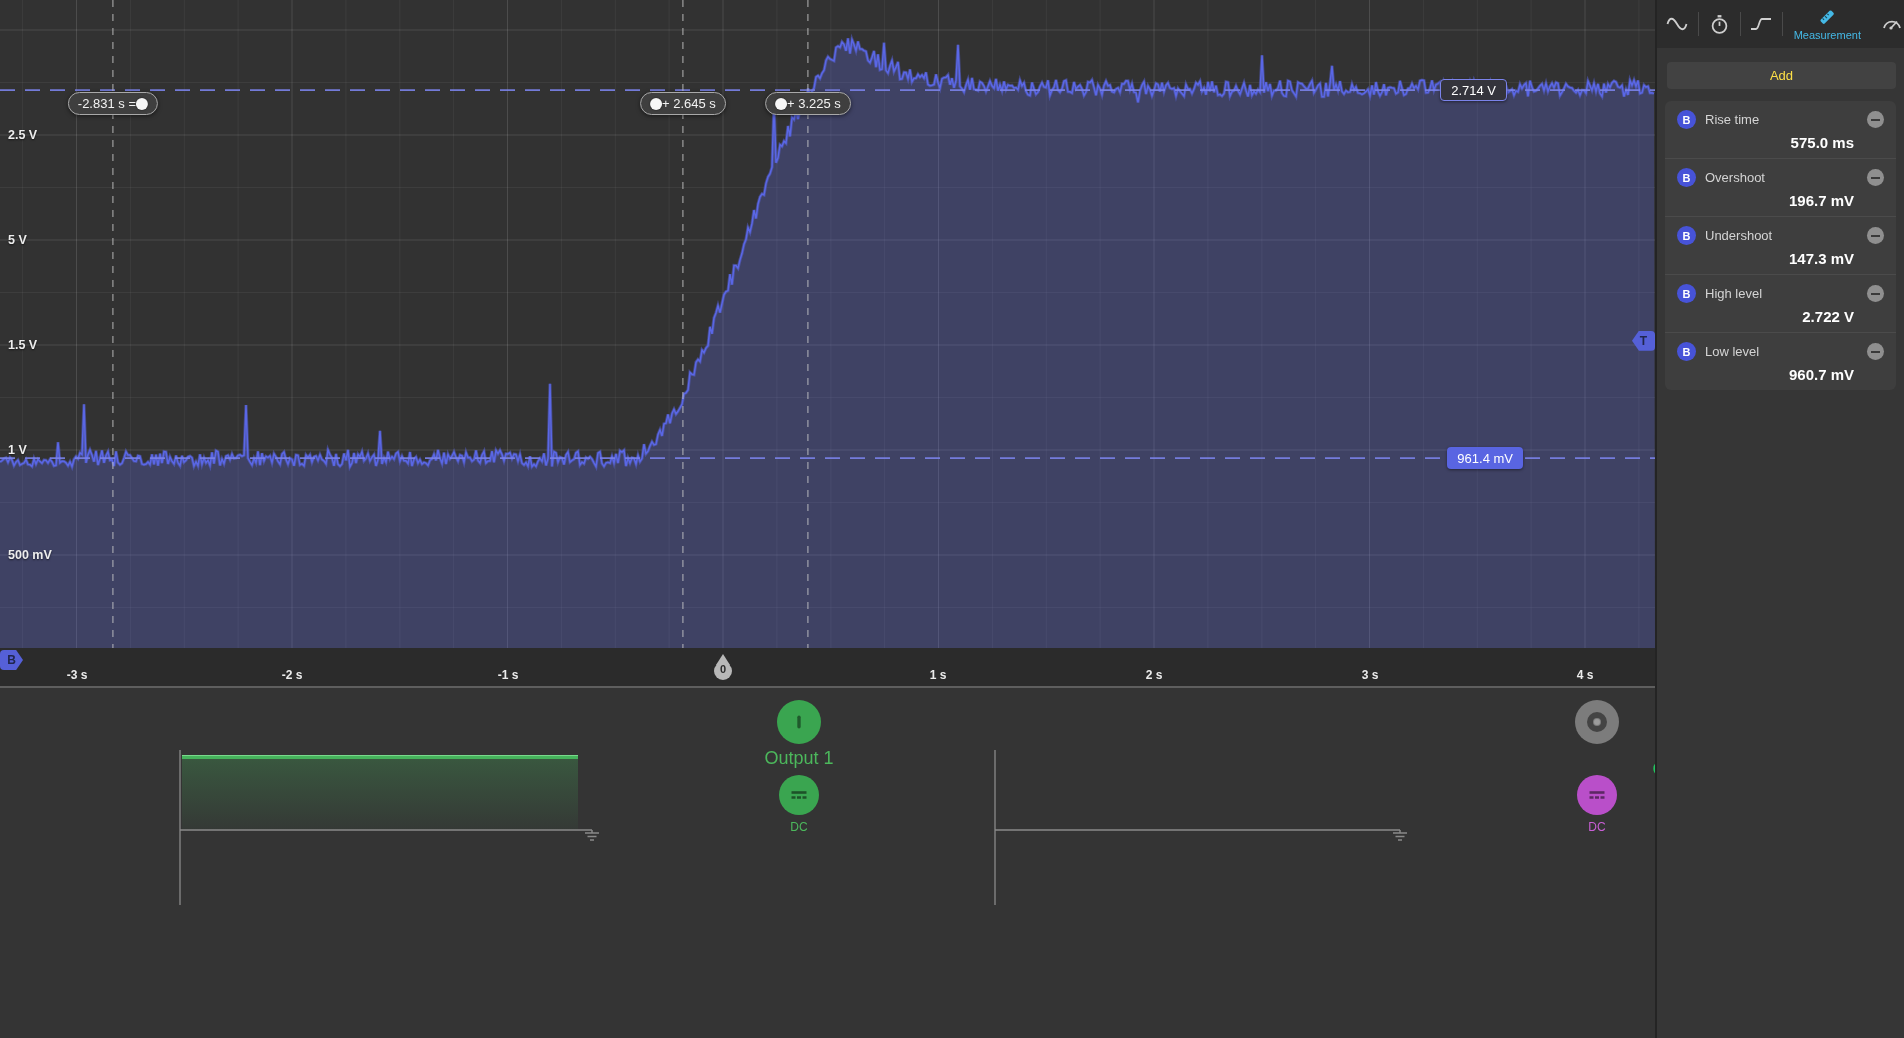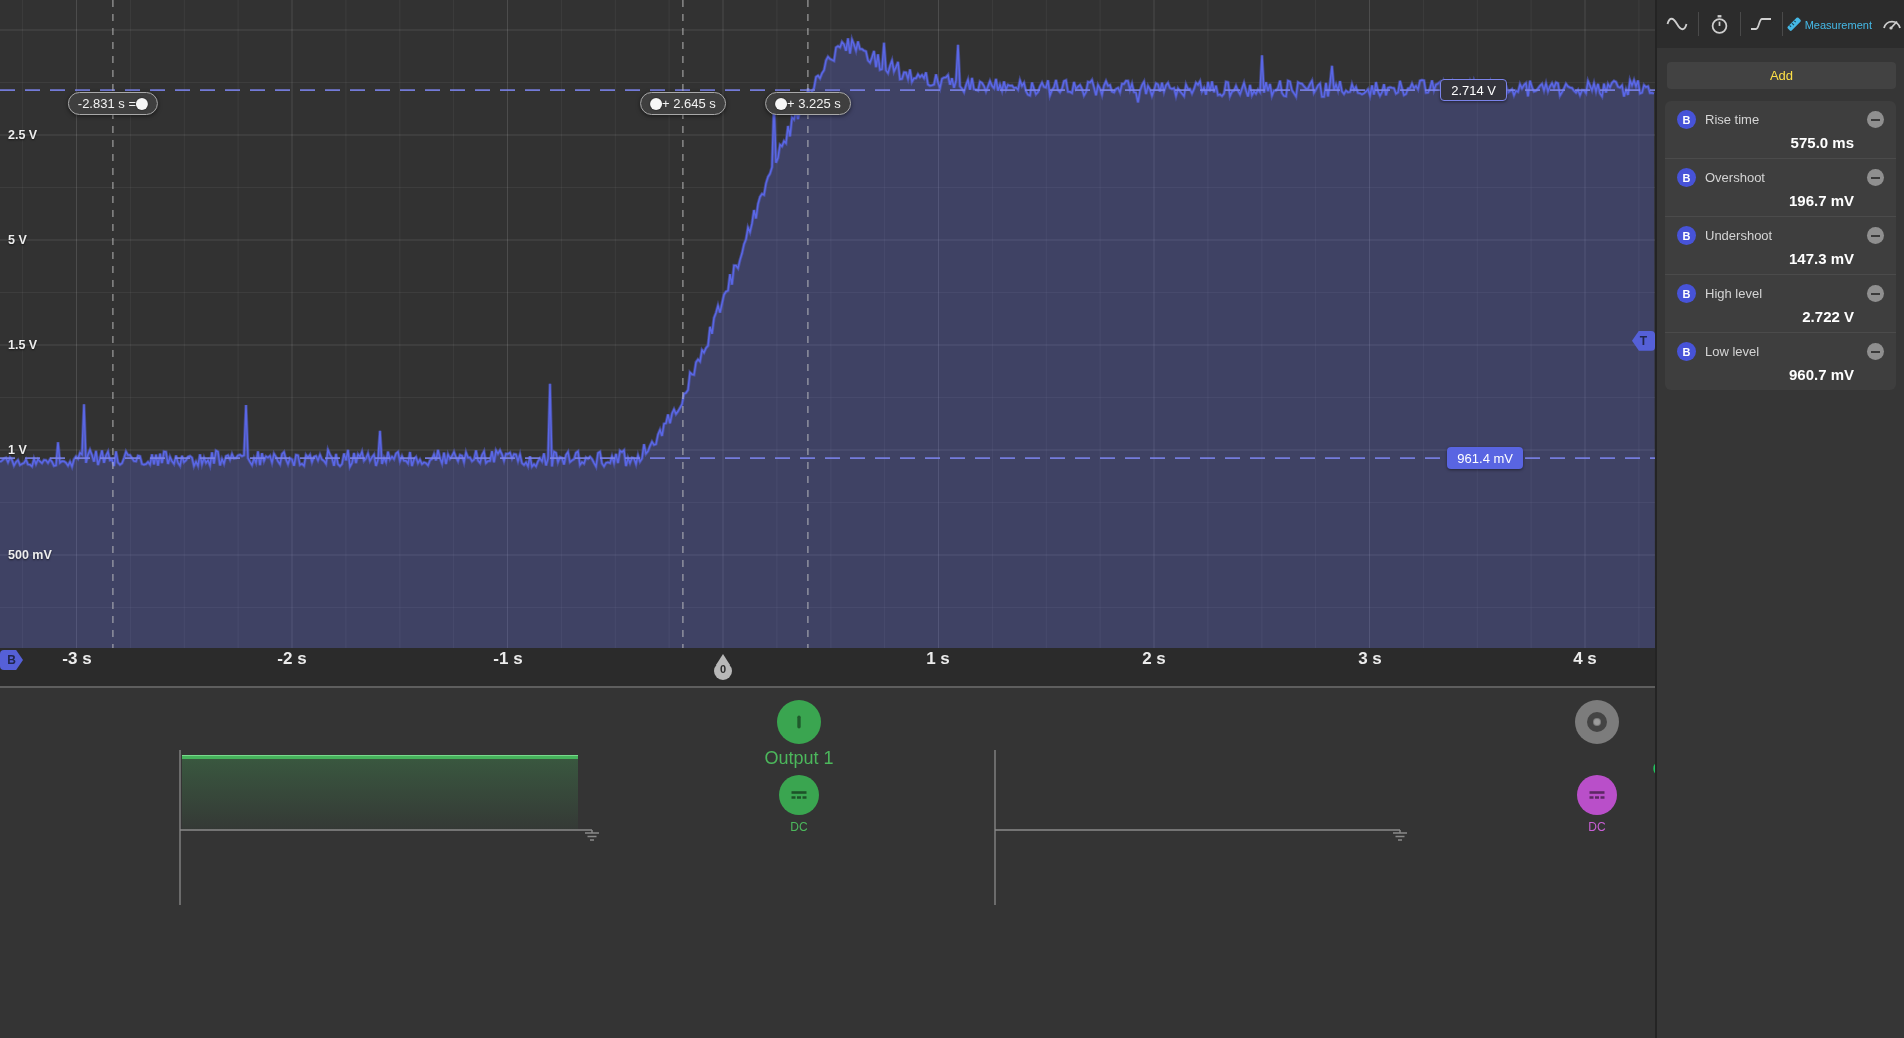--- a/index.html
+++ b/index.html
@@ -19,21 +19,21 @@
       padding:0 10px; font-size:13px; color:#fff; white-space:nowrap; cursor:ns-resize; box-shadow:0 1px 3px rgba(0,0,0,.45); }
   .lvl-pill.outline { background:#34343c; border:1.5px solid #7b83ea; }
   .lvl-pill.filled { background:#5965e2; }
   .chan-tag { position:absolute; width:23px; height:20px; background:#5560d8; color:#20264e; font-size:12px; font-weight:700;
       display:flex; align-items:center; justify-content:center; z-index:5; }
   .chan-tag.right-point { clip-path:polygon(0 0, 70% 0, 100% 50%, 70% 100%, 0 100%); border-radius:4px; }
   .chan-tag.left-point  { clip-path:polygon(100% 0, 30% 0, 0 50%, 30% 100%, 100% 100%); border-radius:4px; }
 
   
   .axis-strip { position:absolute; left:0; top:648px; width:1655px; height:40px; background:#2b2b2b; border-bottom:2px solid #5e5e5e; }
-  .xtick { position:absolute; top:1px; transform:translateX(-50%); font-size:17px; font-weight:700; color:#ececec; }
+  .xtick { position:absolute; top:20px; transform:translateX(-50%); font-size:12px; font-weight:700; color:#ececec; }
   .trig-marker { position:absolute; left:713px; top:6px; width:20px; height:28px; cursor:ew-resize; }
   .trig-marker .drop { position:absolute; left:1px; top:8px; width:18px; height:18px; border-radius:50%; background:#b8b8b8; }
   .trig-marker .tip { position:absolute; left:3px; top:0; width:0; height:0; border-left:7px solid transparent; border-right:7px solid transparent; border-bottom:11px solid #b8b8b8; }
   .trig-marker .num { position:absolute; left:0; top:9px; width:20px; text-align:center; font-size:11px; font-weight:700; color:#2c2c2c; }
 
   
   .controls { position:absolute; left:0; top:690px; width:1655px; height:272px; background:#343434; }
   .preview { position:absolute; top:55px; }
   .round-btn { position:absolute; border-radius:50%; display:flex; align-items:center; justify-content:center; cursor:pointer; }
   .btn-label { position:absolute; transform:translateX(-50%); font-size:18px; white-space:nowrap; }
@@ -42,21 +42,21 @@
   .dc-bar { position:absolute; left:40px; top:985px; width:1528px; height:46px; border-radius:9px;
       background:linear-gradient(#5e4c68,#53445c); display:flex; align-items:center; cursor:ew-resize;
       padding-left:30px; padding-right:96px; }
   .dc-bar .dc-label { font-size:21px; font-weight:700; color:#fff; letter-spacing:.2px; }
   .dc-bar .dc-value { margin-left:auto; font-size:21px; font-weight:700; color:#cd5fd6; letter-spacing:1px; }
   .dc-bar .dc-unit { font-size:21px; font-weight:700; color:#c45fce; margin-left:14px; }
 
   
   .side-panel { position:absolute; left:1655px; top:0; width:249px; height:1038px; background:#363636; border-left:2px solid #242424; }
   .toolbar { display:flex; align-items:center; height:48px; background:#2c2c2c; overflow:hidden; }
-  .tb-btn { height:48px; display:flex; align-items:center; justify-content:center; cursor:pointer; color:#cfcfcf; }
+  .tb-btn { height:48px; display:flex; flex-direction:column; align-items:center; justify-content:center; cursor:pointer; color:#cfcfcf; }
   .tb-btn.icon-only { width:42px; }
   .tb-sep { width:1px; height:24px; background:#4a4a4a; flex:0 0 auto; }
   .tb-btn.meas { width:92px; color:#45b9e6; }
   .tb-btn.meas .tb-text { font-size:11px; margin-top:2px; }
   .tb-btn.gauge { width:40px; margin-left:auto; margin-right:-7px; }
   .add-btn { display:block; margin:14px 10px 0 10px; height:27px; width:229px; background:#424242; border:none; border-radius:4px;
       color:#fde047; font-size:13px; font-family:Liberation Sans, sans-serif; cursor:pointer; }
   .m-list { margin:12px 8px 0 8px; background:#3e3e3e; border-radius:6px; overflow:hidden; }
   .m-item { padding:9px 12px 7px 12px; cursor:pointer; }
   .m-item + .m-item { border-top:1px solid #4b4b4b; }

